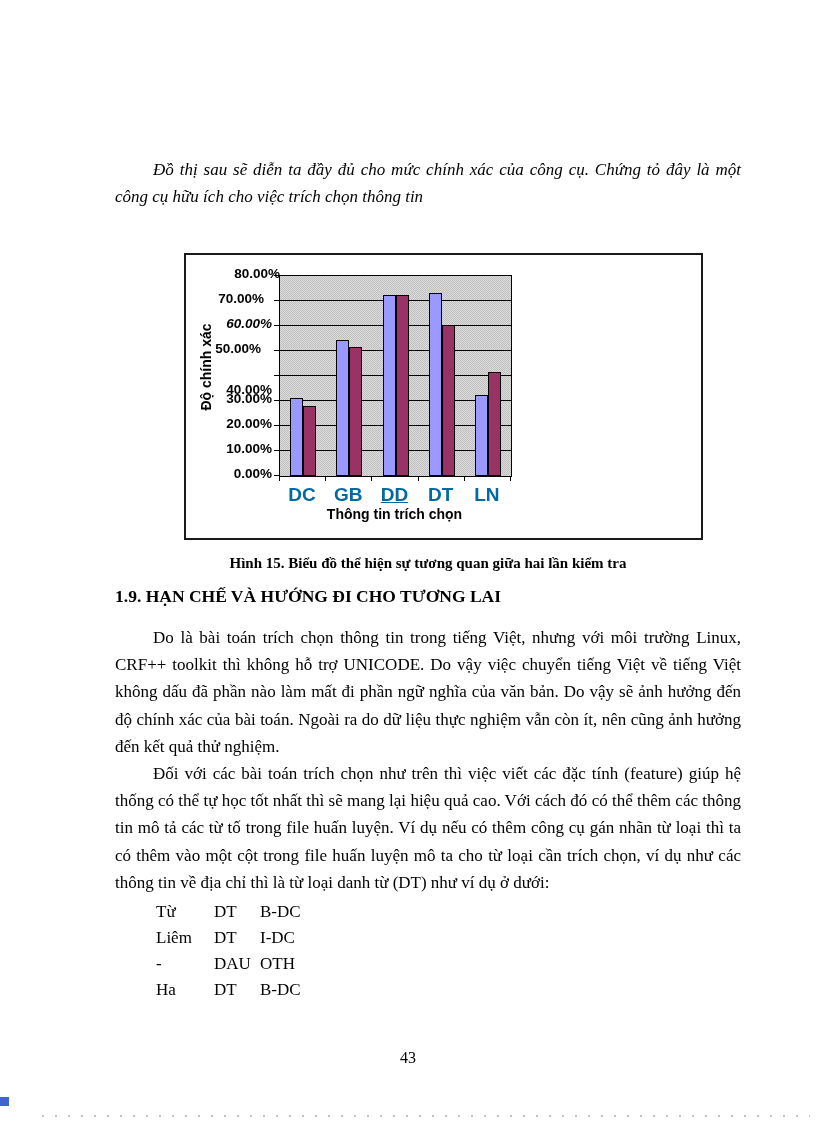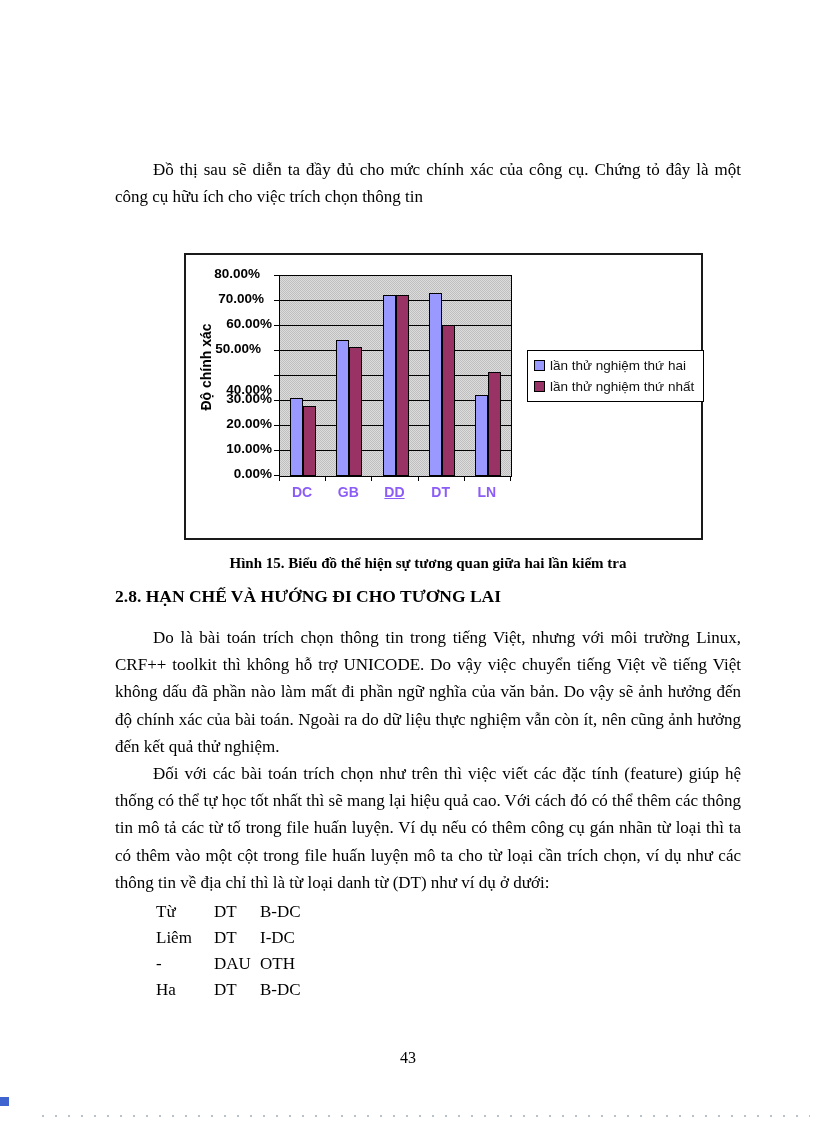--- a/index.html
+++ b/index.html
@@ -28,21 +28,21 @@
     background-size:2px 2px;background-position:0 0,1px 1px;
   }
   .gridline{position:absolute;left:0;width:100%;height:1px;background:#000;}
   .bar{position:absolute;bottom:0;width:13px;border:1px solid #000;box-sizing:border-box;}
   .ytick-label{
     position:absolute;width:62px;text-align:right;font-size:13.5px;color:#000;
     font-weight:bold;letter-spacing:0;
   }
   .ytick-mark{position:absolute;height:1px;width:5px;background:#000;}
   .xtick-mark{position:absolute;width:1px;height:5px;background:#000;}
-  .cat-label{position:absolute;text-align:center;font-size:14px;color:#8b5cf6;font-weight:bold;}
+  .cat-label{position:absolute;text-align:center;font-size:19px;color:#0369a1;font-weight:bold;}
   .axis-title{font-weight:bold;font-size:14px;color:#000;text-align:center;}
   .legend{
     position:absolute;left:341px;top:95px;width:177px;
     background:#fff;border:1.5px solid #000;box-sizing:border-box;
     padding:4px 5px 4px 6px;
   }
   .legend-item{display:flex;align-items:center;height:21px;}
   .legend-swatch{width:9px;height:9px;border:1px solid #000;margin-right:5px;flex:0 0 auto;}
   .legend-label{font-size:13.5px;color:#111;white-space:nowrap;}
   
@@ -53,21 +53,21 @@
   .page-number{left:0;top:1049px;width:816px;text-align:center;font-size:16px;}
   .dotted-line{
     left:42px;top:1115px;width:768px;height:2px;
     background-image:repeating-linear-gradient(to right,#b9c2c9 0 2px,transparent 2px 13px);
   }
   .corner-mark{left:0;top:1097px;width:9px;height:9px;background:#3f63cf;}
 </style>
 </head>
 <body>
 
-<div class="abs body-text" style="left:115px;top:156px;width:626px;">Đồ thị sau sẽ diễn ta đầy đủ cho mức chính xác của công cụ. Chứng tỏ đây là một công cụ hữu ích cho việc trích chọn thông tin</div>
+<div class="abs body-text" style="left:115px;top:156px;width:626px;font-style:italic;">Đồ thị sau sẽ diễn ta đầy đủ cho mức chính xác của công cụ. Chứng tỏ đây là một công cụ hữu ích cho việc trích chọn thông tin</div>
 
 <div class="abs chart-box">
   <div class="axis-title abs" style="left:-80px;top:104px;width:200px;height:16px;transform:rotate(-90deg);">Độ chính xác</div>
 
   <div class="plot-area" id="plot">
       <div class="gridline" style="bottom: 25px;"></div>
       <div class="gridline" style="bottom: 50px;"></div>
       <div class="gridline" style="bottom: 75px;"></div>
       <div class="gridline" style="bottom: 100px;"></div>
       <div class="gridline" style="bottom: 125px;"></div>
@@ -90,54 +90,45 @@
       <div class="ytick-label abs" style="left: 24px; top: 186px;">10.00%</div>
       <div class="ytick-mark abs" style="left: 88px; top: 195px;"></div>
       <div class="ytick-label abs" style="left: 24px; top: 161px;">20.00%</div>
       <div class="ytick-mark abs" style="left: 88px; top: 170px;"></div>
       <div class="ytick-label abs" style="left: 24px; top: 136px;">30.00%</div>
       <div class="ytick-mark abs" style="left: 88px; top: 145px;"></div>
       <div class="ytick-label abs" style="left: 24px; top: 127px;">40.00%</div>
       <div class="ytick-mark abs" style="left: 88px; top: 120px;"></div>
       <div class="ytick-label abs" style="left: 13px; top: 86px;">50.00%</div>
       <div class="ytick-mark abs" style="left: 88px; top: 95px;"></div>
-      <div class="ytick-label abs" style="left: 24px; top: 61px;">60.00%</div>
+      <div class="ytick-label abs" style="left: 24px; top: 61px; font-style: italic;">60.00%</div>
       <div class="ytick-mark abs" style="left: 88px; top: 70px;"></div>
       <div class="ytick-label abs" style="left: 16px; top: 36px;">70.00%</div>
       <div class="ytick-mark abs" style="left: 88px; top: 45px;"></div>
-      <div class="ytick-label abs" style="left: 12px; top: 11px;">80.00%</div>
+      <div class="ytick-label abs" style="left: 32px; top: 11px;">80.00%</div>
       <div class="ytick-mark abs" style="left: 88px; top: 20px;"></div>
       <div class="xtick-mark abs" style="left: 93px; top: 221px;"></div>
       <div class="xtick-mark abs" style="left: 139.2px; top: 221px;"></div>
       <div class="xtick-mark abs" style="left: 185.4px; top: 221px;"></div>
       <div class="xtick-mark abs" style="left: 231.6px; top: 221px;"></div>
       <div class="xtick-mark abs" style="left: 277.8px; top: 221px;"></div>
       <div class="xtick-mark abs" style="left: 324px; top: 221px;"></div>
       <div class="cat-label abs" style="left: 93px; top: 229px; width: 46.2px;">DC</div>
       <div class="cat-label abs" style="left: 139.2px; top: 229px; width: 46.2px;">GB</div>
       <div class="cat-label abs" style="left: 185.4px; top: 229px; width: 46.2px; text-decoration: underline;">DD</div>
       <div class="cat-label abs" style="left: 231.6px; top: 229px; width: 46.2px;">DT</div>
       <div class="cat-label abs" style="left: 277.8px; top: 229px; width: 46.2px;">LN</div>
     </div>
 
+  <div class="axis-title abs" style="left:93px;top:251px;width:231px;">Thông tin trích chọn</div>
 
-  <div class="legend">
-    <div class="legend-item">
-      <span class="legend-swatch" id="sw0" style="background: rgb(153, 153, 255);"></span>
-      <span class="legend-label">lần thử nghiệm thứ hai</span>
-    </div>
-    <div class="legend-item">
-      <span class="legend-swatch" id="sw1" style="background: rgb(153, 51, 102);"></span>
-      <span class="legend-label">lần thử nghiệm thứ nhất</span>
-    </div>
-  </div>
 </div>
 
 <div class="abs caption">Hình 15. Biểu đồ thể hiện sự tương quan giữa hai lần kiểm tra</div>
-<div class="abs heading">2.8. HẠN CHẾ VÀ HƯỚNG ĐI CHO TƯƠNG LAI</div>
+<div class="abs heading">1.9. HẠN CHẾ VÀ HƯỚNG ĐI CHO TƯƠNG LAI</div>
 <div class="abs body-text" style="left:115px;top:624px;width:626px;">Do là bài toán trích chọn thông tin trong tiếng Việt, nhưng với môi trường Linux, CRF++ toolkit thì không hỗ trợ UNICODE. Do vậy việc chuyển tiếng Việt về tiếng Việt không dấu đã phần nào làm mất đi phần ngữ nghĩa của văn bản. Do vậy sẽ ảnh hưởng đến độ chính xác của bài toán. Ngoài ra do dữ liệu thực nghiệm vẫn còn ít, nên cũng ảnh hưởng đến kết quả thử nghiệm.</div>
 <div class="abs body-text" style="left:115px;top:760px;width:626px;">Đối với các bài toán trích chọn như trên thì việc viết các đặc tính (feature) giúp hệ thống có thể tự học tốt nhất thì sẽ mang lại hiệu quả cao. Với cách đó có thể thêm các thông tin mô tả các từ tố trong file huấn luyện. Ví dụ nếu có thêm công cụ gán nhãn từ loại thì ta có thêm vào một cột trong file huấn luyện mô ta cho từ loại cần trích chọn, ví dụ như các thông tin về địa chỉ thì là từ loại danh từ (DT) như ví dụ ở dưới:</div>
 
 <div class="abs example-table">
   <div class="row">
     <span>Từ</span>
     <span>DT</span>
     <span>B-DC</span>
   </div>
   <div class="row">

